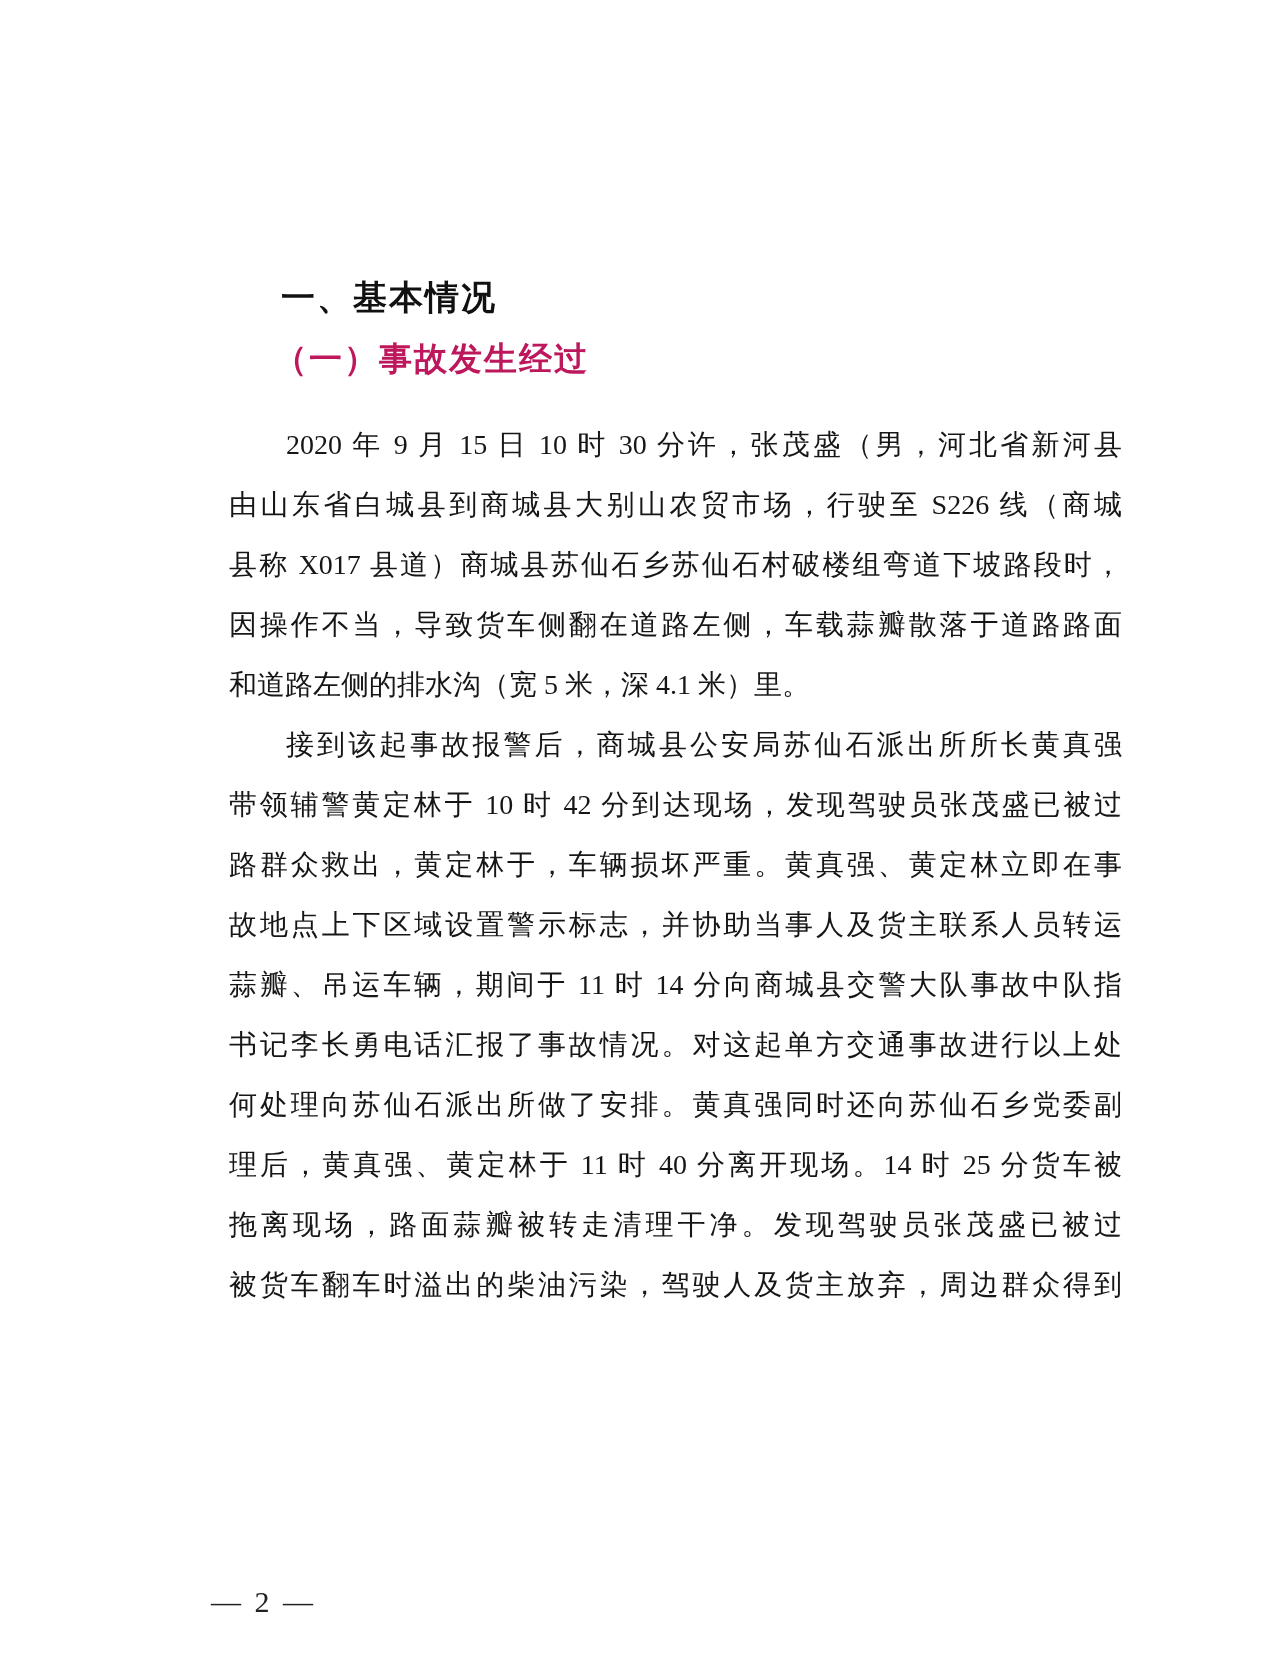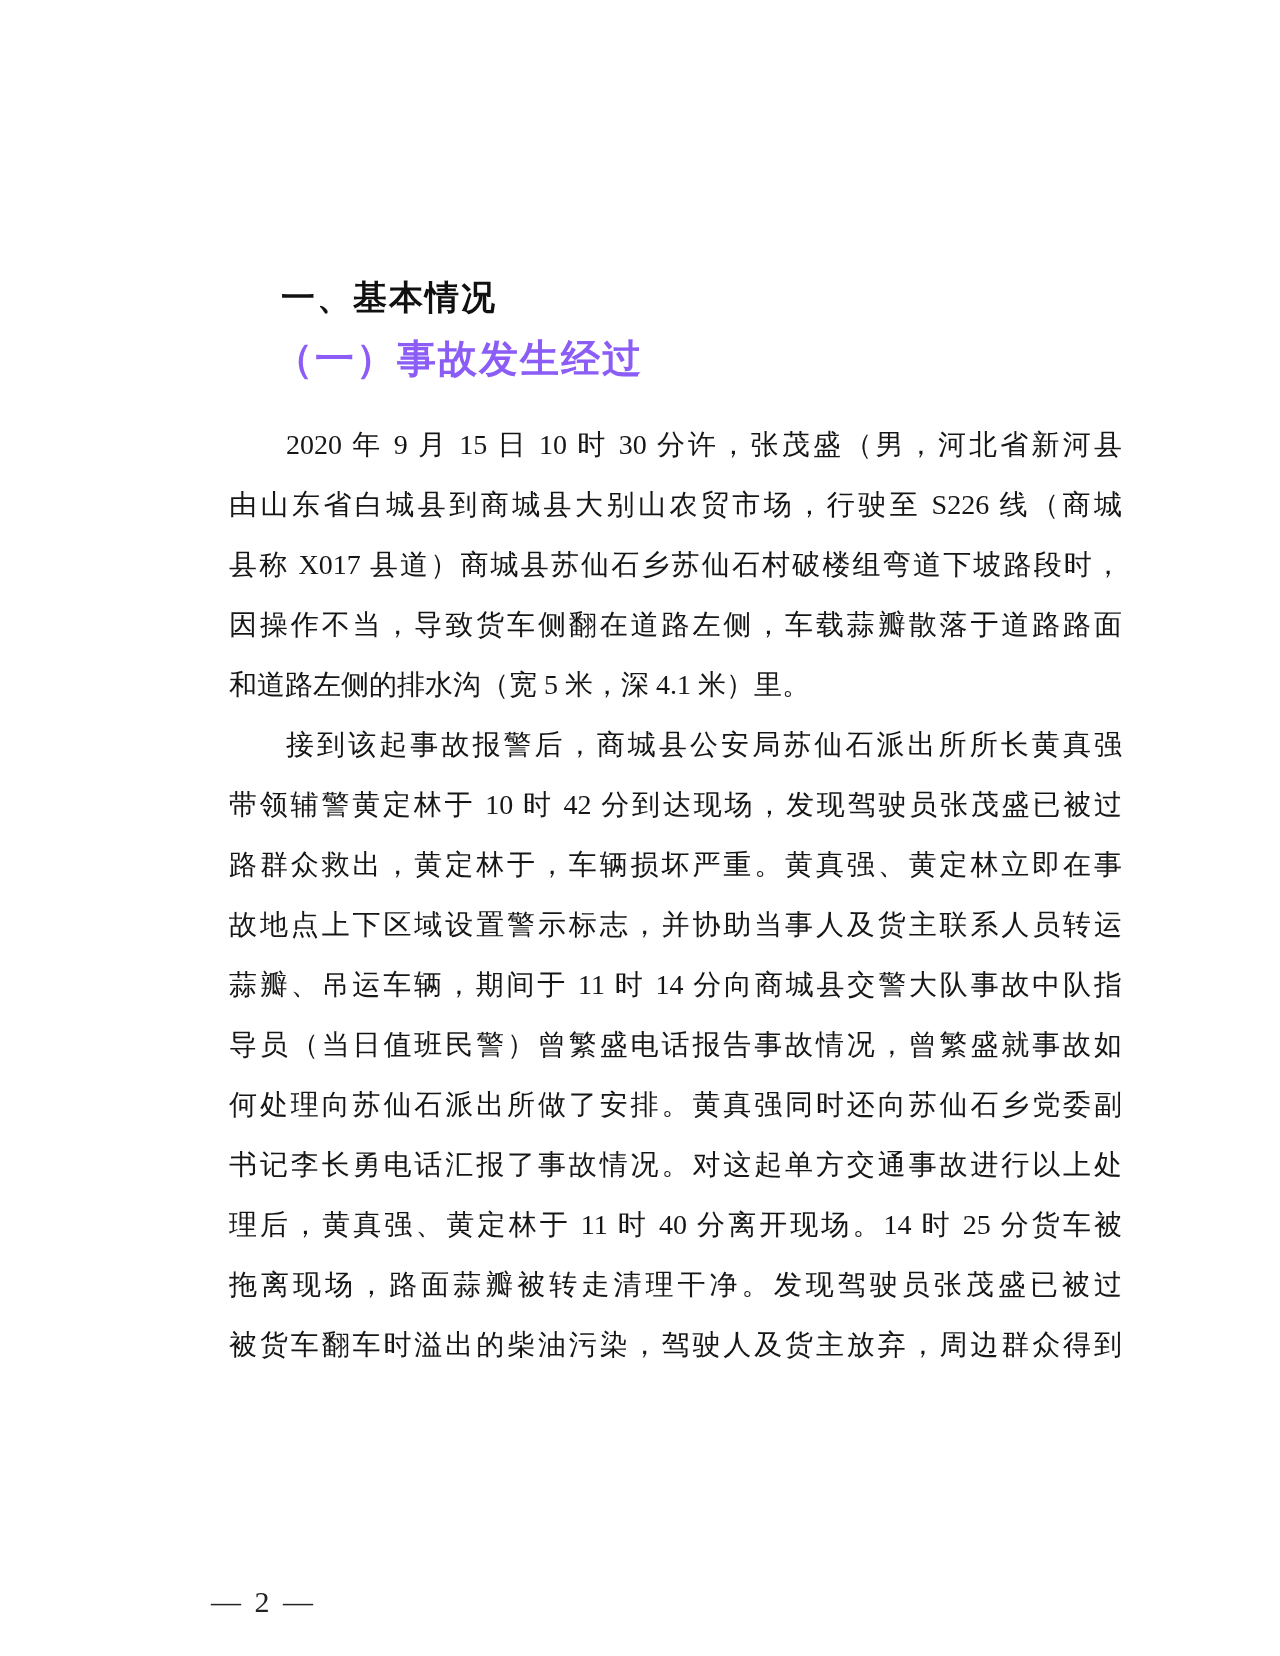--- a/index.html
+++ b/index.html
@@ -28,24 +28,24 @@
     letter-spacing: 2px;
     color: #111111;
     white-space: nowrap;
   }
   .subsection-heading {
     position: absolute;
     left: 226px;
     top: 288px;
     font-family: "Liberation Serif", "DejaVu Serif", serif;
     font-weight: 700;
-    font-size: 39px;
+    font-size: 33px;
     line-height: 46px;
     letter-spacing: 2px;
-    color: #8b5cf6;
+    color: #be185d;
     white-space: nowrap;
   }
   .body-block {
     position: absolute;
     left: 165px;
     top: 351px;
     width: 957px;
   }
   .line {
     height: 60px;
@@ -87,23 +87,22 @@
     <div class="line">由山东省白城县到商城县大别山农贸市场，行驶至 S226 线（商城</div>
     <div class="line">县称 X017 县道）商城县苏仙石乡苏仙石村破楼组弯道下坡路段时，</div>
     <div class="line">因操作不当，导致货车侧翻在道路左侧，车载蒜瓣散落于道路路面</div>
     <div class="line last">和道路左侧的排水沟（宽 5 米，深 4.1 米）里。</div>
 
     <div class="line indent">接到该起事故报警后，商城县公安局苏仙石派出所所长黄真强</div>
     <div class="line">带领辅警黄定林于 10 时 42 分到达现场，发现驾驶员张茂盛已被过</div>
     <div class="line">路群众救出，黄定林于，车辆损坏严重。黄真强、黄定林立即在事</div>
     <div class="line">故地点上下区域设置警示标志，并协助当事人及货主联系人员转运</div>
     <div class="line">蒜瓣、吊运车辆，期间于 11 时 14 分向商城县交警大队事故中队指</div>
-    <div class="line">导员（当日值班民警）曾繁盛电话报告事故情况，曾繁盛就事故如</div>
+    <div class="line">书记李长勇电话汇报了事故情况。对这起单方交通事故进行以上处</div>
     <div class="line">何处理向苏仙石派出所做了安排。黄真强同时还向苏仙石乡党委副</div>
-    <div class="line">书记李长勇电话汇报了事故情况。对这起单方交通事故进行以上处</div>
     <div class="line">理后，黄真强、黄定林于 11 时 40 分离开现场。14 时 25 分货车被</div>
     <div class="line">拖离现场，路面蒜瓣被转走清理干净。发现驾驶员张茂盛已被过</div>
     <div class="line">被货车翻车时溢出的柴油污染，驾驶人及货主放弃，周边群众得到</div>
   </div>
 
   <div class="page-number">— 2 —</div>
 
 </div>
 
 </body></html>

